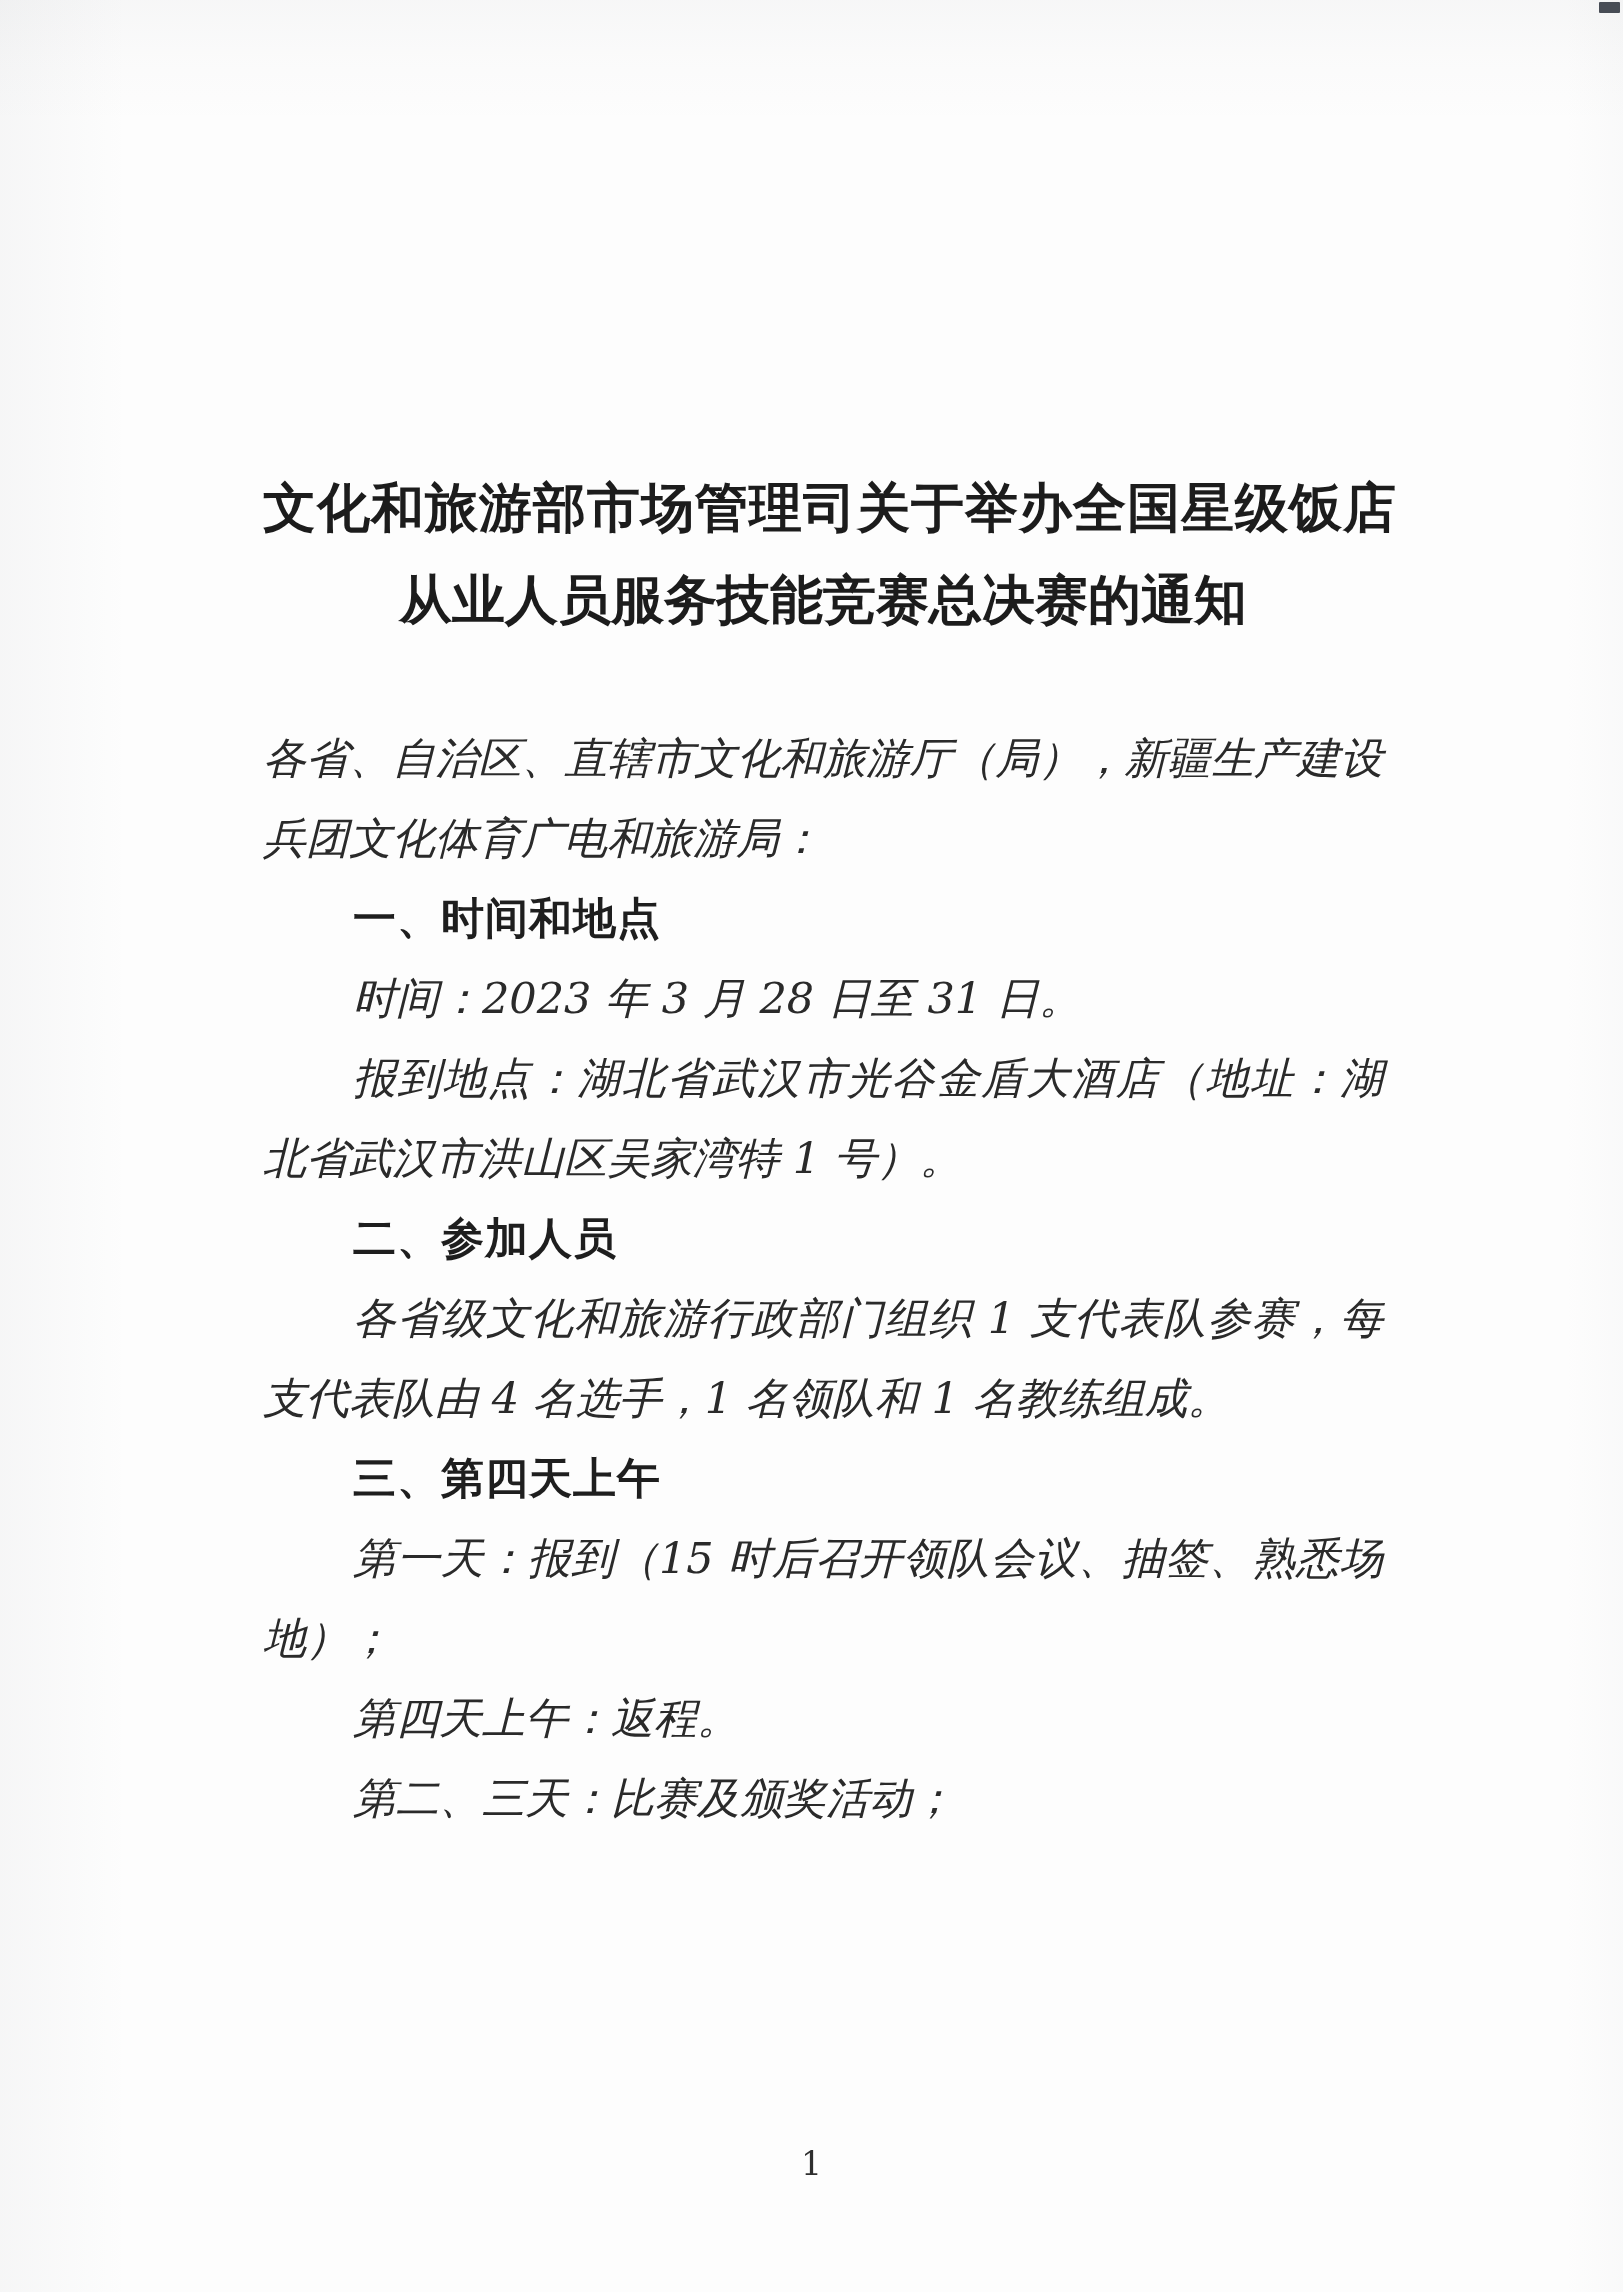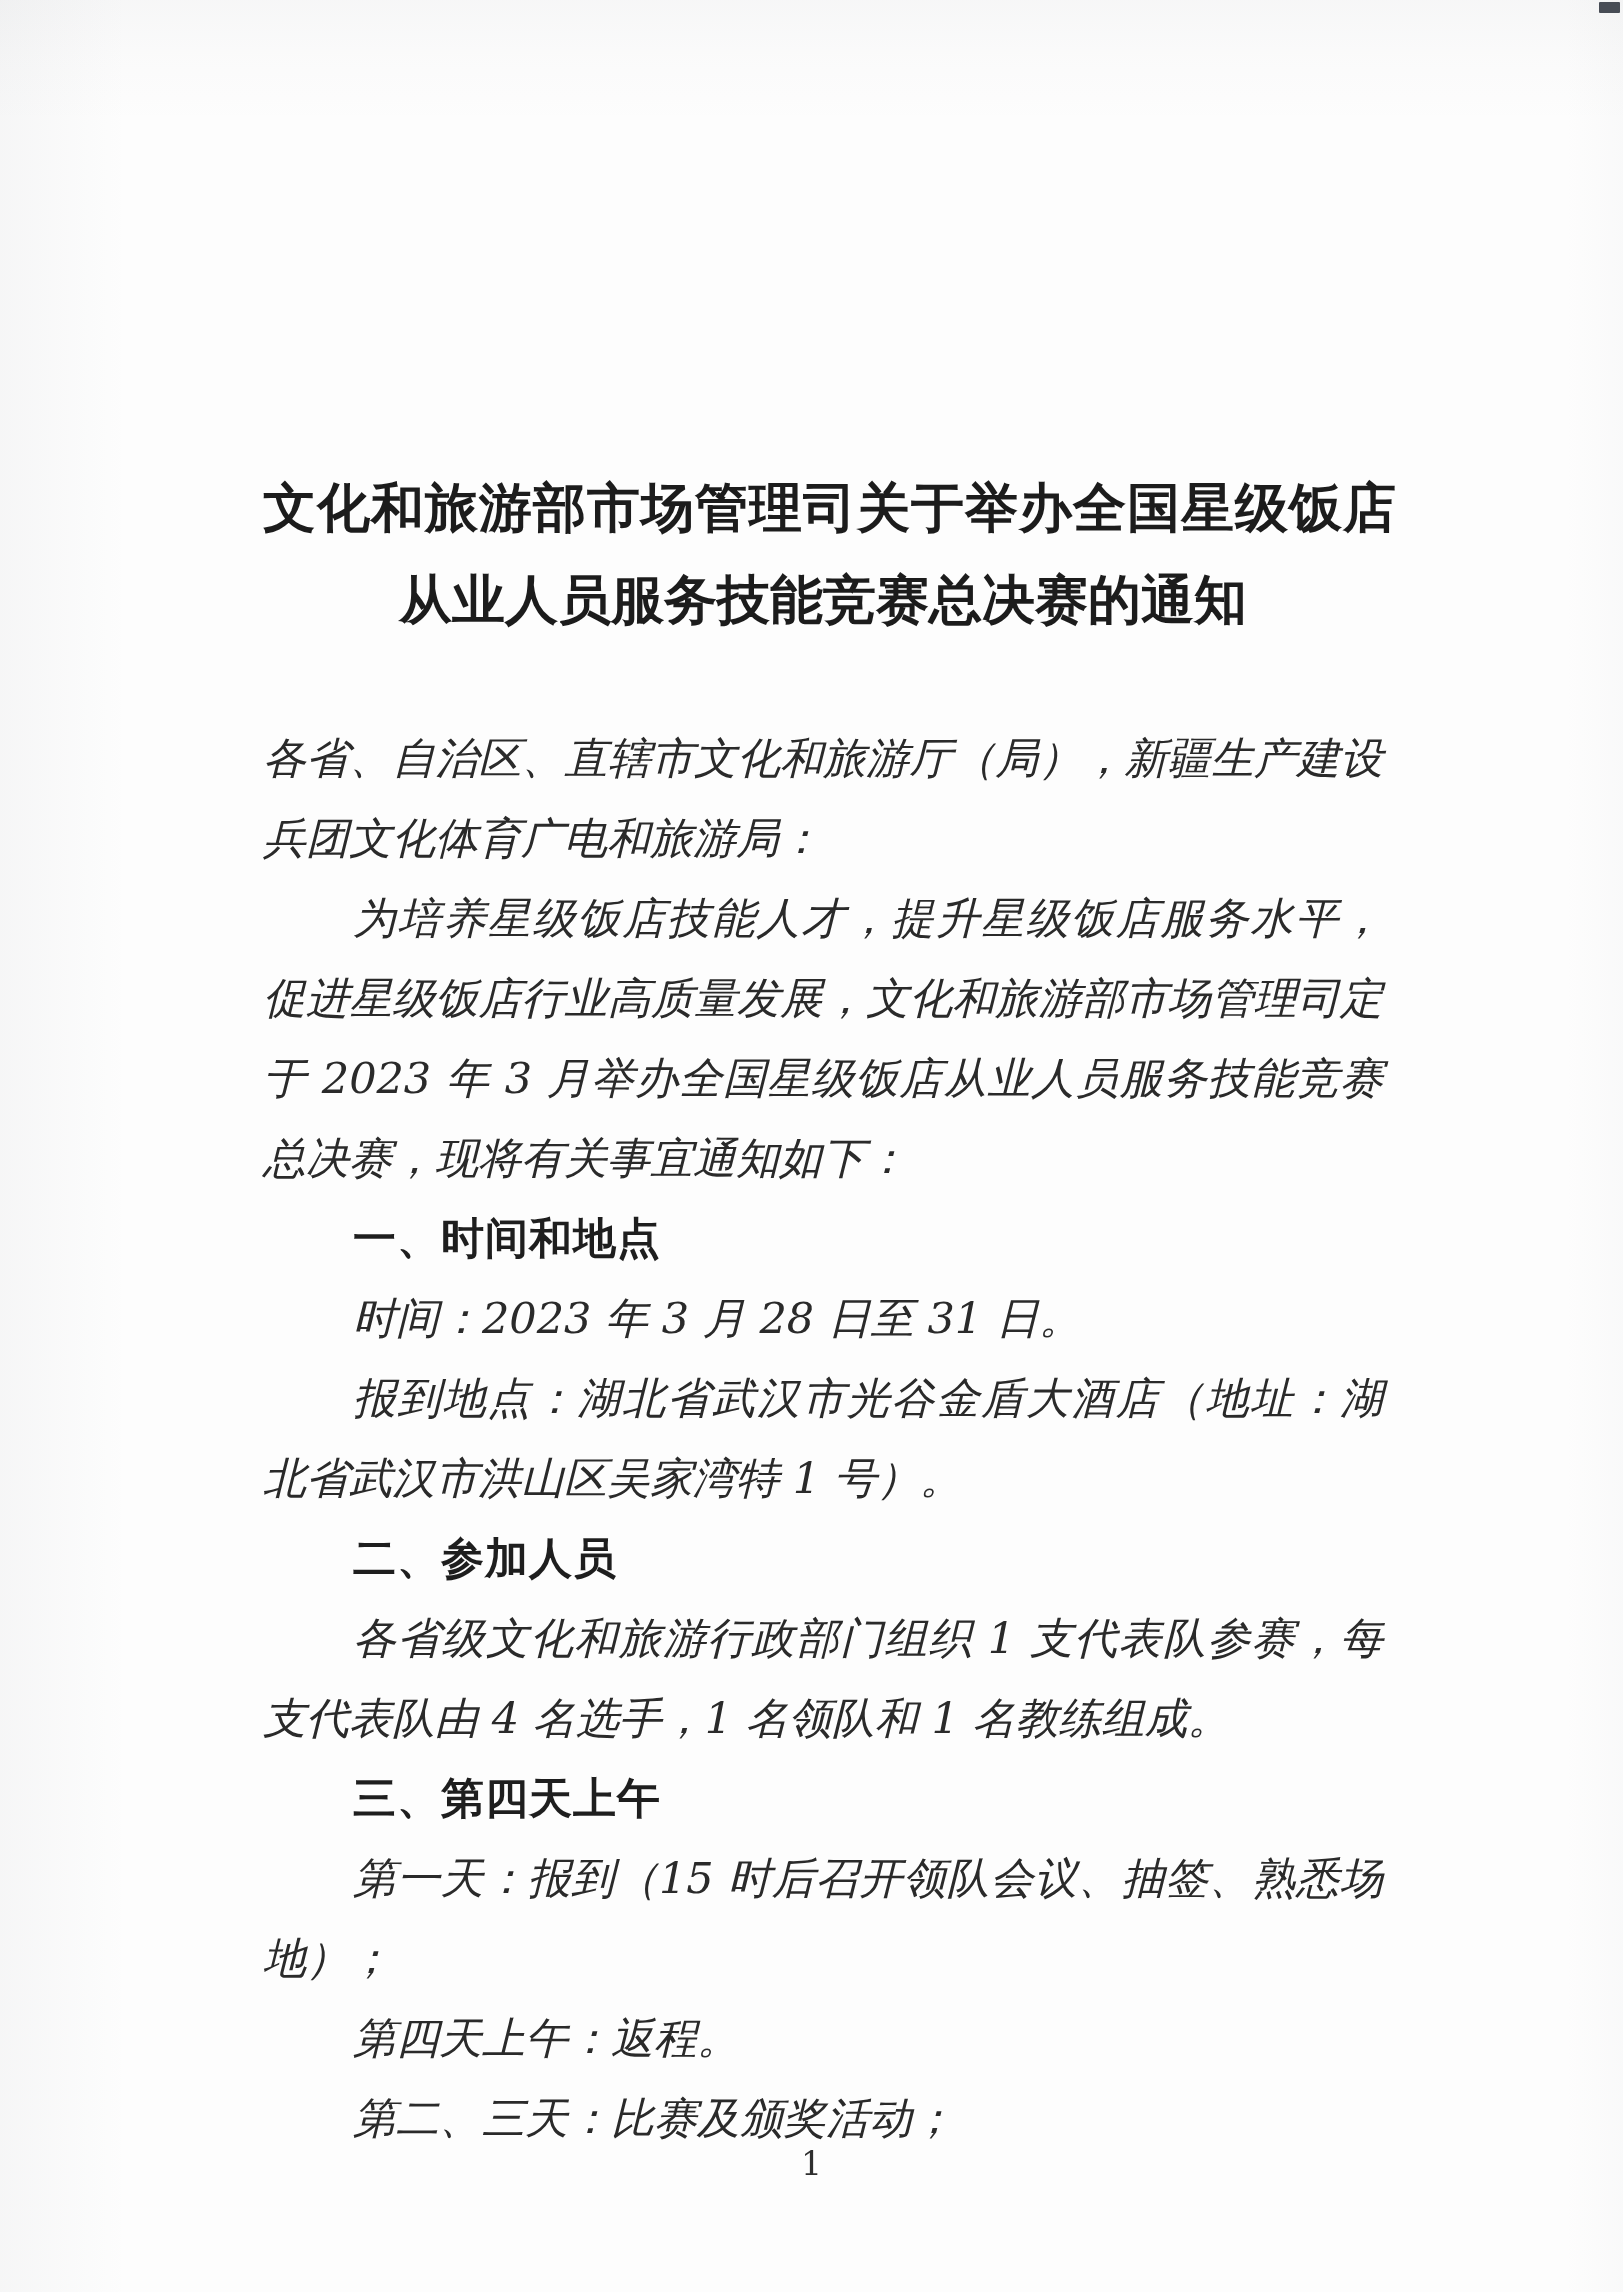--- a/index.html
+++ b/index.html
@@ -81,21 +81,20 @@
 <div class="scan-texture"></div>
 <div class="corner-mark"></div>
 
 <div class="content">
   <div class="title">
     <div class="t1">文化和旅游部市场管理司关于举办全国星级饭店</div>
     <div class="t2">从业人员服务技能竞赛总决赛的通知</div>
   </div>
   <div class="doc-body">
       <div class="para">各省、自治区、直辖市文化和旅游厅（局），新疆生产建设兵团文化体育广电和旅游局：</div>
-      <div class="para indent">为培养星级饭店技能人才，提升星级饭店服务水平，促进星级饭店行业高质量发展，文化和旅游部市场管理司定于 2023 年 3 月举办全国星级饭店从业人员服务技能竞赛总决赛，现将有关事宜通知如下：</div>
       <div class="heading">一、时间和地点</div>
       <div class="para indent">时间：2023 年 3 月 28 日至 31 日。</div>
       <div class="para indent">报到地点：湖北省武汉市光谷金盾大酒店（地址：湖北省武汉市洪山区吴家湾特 1 号）。</div>
       <div class="heading">二、参加人员</div>
       <div class="para indent">各省级文化和旅游行政部门组织 1 支代表队参赛，每支代表队由 4 名选手，1 名领队和 1 名教练组成。</div>
       <div class="heading">三、第四天上午</div>
       <div class="para indent">第一天：报到（15 时后召开领队会议、抽签、熟悉场地）；</div>
       <div class="para indent">第四天上午：返程。</div>
       <div class="para indent">第二、三天：比赛及颁奖活动；</div>
     </div>

